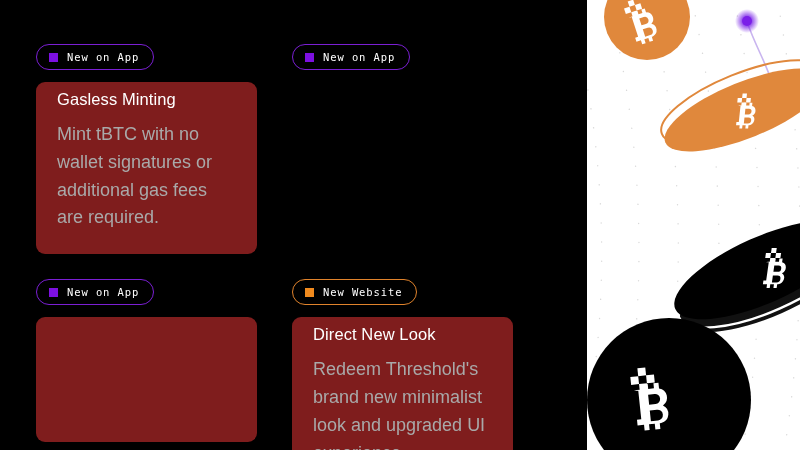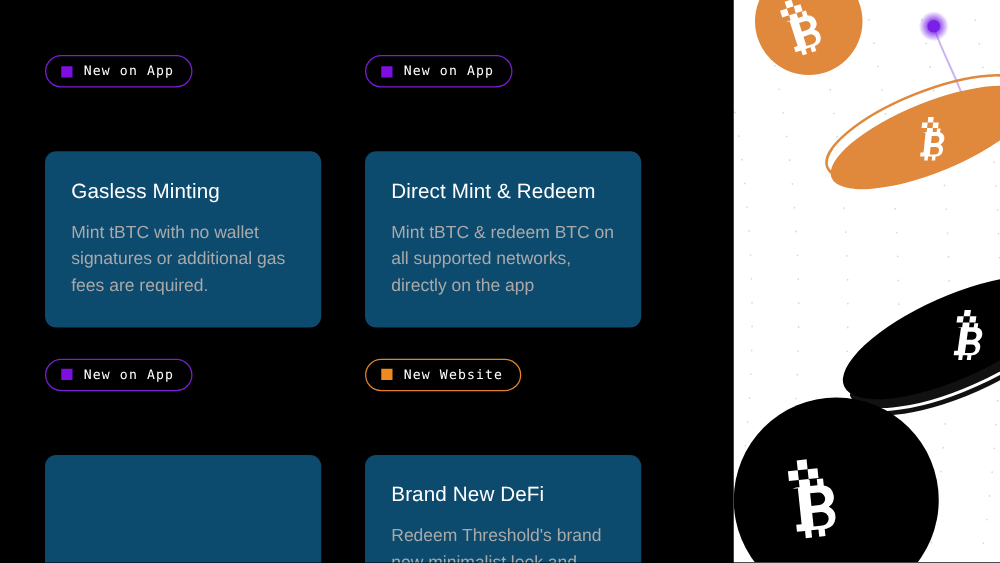--- a/index.html
+++ b/index.html
@@ -67,38 +67,37 @@
   .badge-label {
     font-family: "DejaVu Sans Mono", "Liberation Mono", monospace;
     font-size: 10.5px;
     letter-spacing: 0.9px;
     color: #ffffff;
     line-height: 1;
     white-space: nowrap;
   }
 
   .card {
-    background: #0c4a6e;
+    background: #7f1d1d;
     border-radius: 9px;
-    padding: 23px 21px 22px 21px;
+    padding: 8px 21px 22px 21px;
     box-sizing: border-box;
     min-height: 125px;
-    margin-top: 39px;
   }
   .card-title {
     color: #ffffff;
     font-size: 16.5px;
     font-weight: 400;
     letter-spacing: 0.1px;
     margin: 0 0 11px 0;
     line-height: 1.2;
   }
   .card-body {
     color: #a9a9a9;
-    font-size: 14px;
+    font-size: 18px;
     line-height: 1.55;
     margin: 0;
     font-weight: 400;
   }
 
   
   .art-panel {
     position: absolute;
     left: 587px;
     top: 0;
@@ -127,42 +126,38 @@
         <h3 class="card-title">Gasless Minting</h3>
         <p class="card-body">Mint tBTC with no wallet signatures or additional gas fees are required.</p>
       </div>
     </div>
 
     <div class="cell">
       <div class="badge">
         <span class="badge-square"></span>
         <span class="badge-label">New on App</span>
       </div>
+    </div>
+
+    <div class="cell">
+      <div class="badge">
+        <span class="badge-square"></span>
+        <span class="badge-label">New on App</span>
+      </div>
       <div class="card">
-        <h3 class="card-title">Direct Mint &amp; Redeem</h3>
-        <p class="card-body">Mint tBTC &amp; redeem BTC on all supported networks, directly on the app</p>
-      </div>
-    </div>
-
-    <div class="cell">
-      <div class="badge">
-        <span class="badge-square"></span>
-        <span class="badge-label">New on App</span>
+      </div>
+    </div>
+
+    <div class="cell">
+      <div class="badge orange">
+        <span class="badge-square"></span>
+        <span class="badge-label">New Website</span>
       </div>
       <div class="card">
-      </div>
-    </div>
-
-    <div class="cell">
-      <div class="badge orange">
-        <span class="badge-square"></span>
-        <span class="badge-label">New Website</span>
-      </div>
-      <div class="card">
-        <h3 class="card-title">Brand New DeFi</h3>
+        <h3 class="card-title">Direct New Look</h3>
         <p class="card-body">Redeem Threshold's brand new minimalist look and upgraded UI experience.</p>
       </div>
     </div>
 
   </div>
 
   <div class="art-panel">
     <svg width="213" height="450" viewBox="0 0 213 450" xmlns="http://www.w3.org/2000/svg">
       <defs>
 

